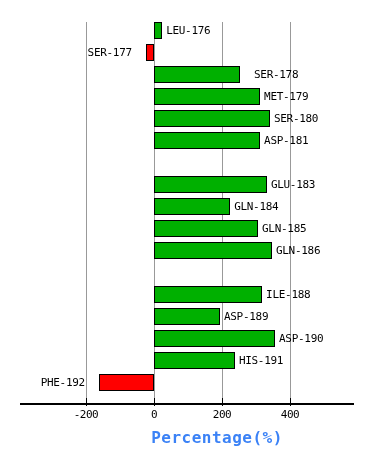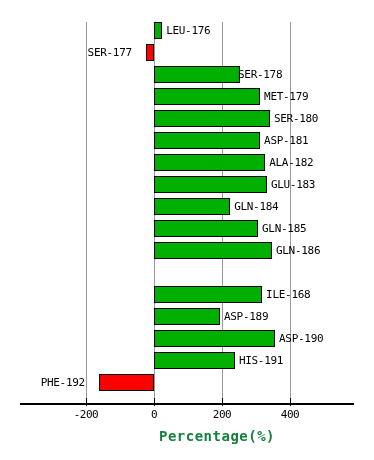--- a/index.html
+++ b/index.html
@@ -54,23 +54,23 @@
     text-align: center;
     width: 60px;
     letter-spacing: -0.5px;
   }
   .x-axis-title {
     position: absolute;
     top: 428px;
     left: 0;
     width: 374px;
     text-align: center;
-    font-size: 14px;
+    font-size: 16px;
     font-weight: bold;
-    color: #15803d;
+    color: #3b82f6;
     letter-spacing: 0.5px;
     padding-left: 60px;
     box-sizing: border-box;
   }
   .bar-row {
     position: absolute;
     left: 0;
     width: 364px;
   }
   .bar {
@@ -99,57 +99,53 @@
       <div class="bar-row" style="top: 22px; height: 17px;">
         <div class="bar" title="LEU-176: 24%" style="left: 154px; width: 8.16px; top: 0px; height: 17px; background: rgb(0, 176, 0);"></div>
         <div class="bar-label" style="top: 3px; left: 166.16px;">LEU-176</div>
       </div>
       <div class="bar-row" style="top: 44px; height: 17px;">
         <div class="bar" title="SER-177: -24%" style="left: 145.84px; width: 8.16px; top: 0px; height: 17px; background: rgb(255, 0, 0);"></div>
         <div class="bar-label" style="top: 3px; right: 232.16px;">SER-177</div>
       </div>
       <div class="bar-row" style="top: 66px; height: 17px;">
         <div class="bar" title="SER-178: 253%" style="left: 154px; width: 86.02px; top: 0px; height: 17px; background: rgb(0, 176, 0);"></div>
-        <div class="bar-label" style="top: 3px; left: 238px;">SER-178</div>
+        <div class="bar-label" style="top: 3px; left: 254px;">SER-178</div>
       </div>
       <div class="bar-row" style="top: 88px; height: 17px;">
         <div class="bar" title="MET-179: 312%" style="left: 154px; width: 106.08px; top: 0px; height: 17px; background: rgb(0, 176, 0);"></div>
         <div class="bar-label" style="top: 3px; left: 264.08px;">MET-179</div>
       </div>
       <div class="bar-row" style="top: 110px; height: 17px;">
         <div class="bar" title="SER-180: 341%" style="left: 154px; width: 115.94px; top: 0px; height: 17px; background: rgb(0, 176, 0);"></div>
         <div class="bar-label" style="top: 3px; left: 273.94px;">SER-180</div>
       </div>
       <div class="bar-row" style="top: 132px; height: 17px;">
         <div class="bar" title="ASP-181: 312%" style="left: 154px; width: 106.08px; top: 0px; height: 17px; background: rgb(0, 176, 0);"></div>
         <div class="bar-label" style="top: 3px; left: 264.08px;">ASP-181</div>
-      </div>
-      <div class="bar-row" style="top: 154px; height: 17px;">
-        <div class="bar" title="ALA-182: 327%" style="left: 154px; width: 111.18px; top: 0px; height: 17px; background: rgb(0, 176, 0);"></div>
-        <div class="bar-label" style="top: 3px; left: 269.18px;">ALA-182</div>
       </div>
       <div class="bar-row" style="top: 176px; height: 17px;">
         <div class="bar" title="GLU-183: 332%" style="left: 154px; width: 112.88px; top: 0px; height: 17px; background: rgb(0, 176, 0);"></div>
         <div class="bar-label" style="top: 3px; left: 270.88px;">GLU-183</div>
       </div>
       <div class="bar-row" style="top: 198px; height: 17px;">
         <div class="bar" title="GLN-184: 224%" style="left: 154px; width: 76.16px; top: 0px; height: 17px; background: rgb(0, 176, 0);"></div>
         <div class="bar-label" style="top: 3px; left: 234.16px;">GLN-184</div>
       </div>
       <div class="bar-row" style="top: 220px; height: 17px;">
         <div class="bar" title="GLN-185: 306%" style="left: 154px; width: 104.04px; top: 0px; height: 17px; background: rgb(0, 176, 0);"></div>
         <div class="bar-label" style="top: 3px; left: 262.04px;">GLN-185</div>
       </div>
       <div class="bar-row" style="top: 242px; height: 17px;">
         <div class="bar" title="GLN-186: 347%" style="left: 154px; width: 117.98px; top: 0px; height: 17px; background: rgb(0, 176, 0);"></div>
         <div class="bar-label" style="top: 3px; left: 275.98px;">GLN-186</div>
       </div>
       <div class="bar-row" style="top: 286px; height: 17px;">
         <div class="bar" title="ILE-188: 318%" style="left: 154px; width: 108.12px; top: 0px; height: 17px; background: rgb(0, 176, 0);"></div>
-        <div class="bar-label" style="top: 3px; left: 266.12px;">ILE-168</div>
+        <div class="bar-label" style="top: 3px; left: 266.12px;">ILE-188</div>
       </div>
       <div class="bar-row" style="top: 308px; height: 17px;">
         <div class="bar" title="ASP-189: 194%" style="left: 154px; width: 65.96px; top: 0px; height: 17px; background: rgb(0, 176, 0);"></div>
         <div class="bar-label" style="top: 3px; left: 223.96px;">ASP-189</div>
       </div>
       <div class="bar-row" style="top: 330px; height: 17px;">
         <div class="bar" title="ASP-190: 356%" style="left: 154px; width: 121.04px; top: 0px; height: 17px; background: rgb(0, 176, 0);"></div>
         <div class="bar-label" style="top: 3px; left: 279.04px;">ASP-190</div>
       </div>
       <div class="bar-row" style="top: 352px; height: 17px; text-align: right;">

